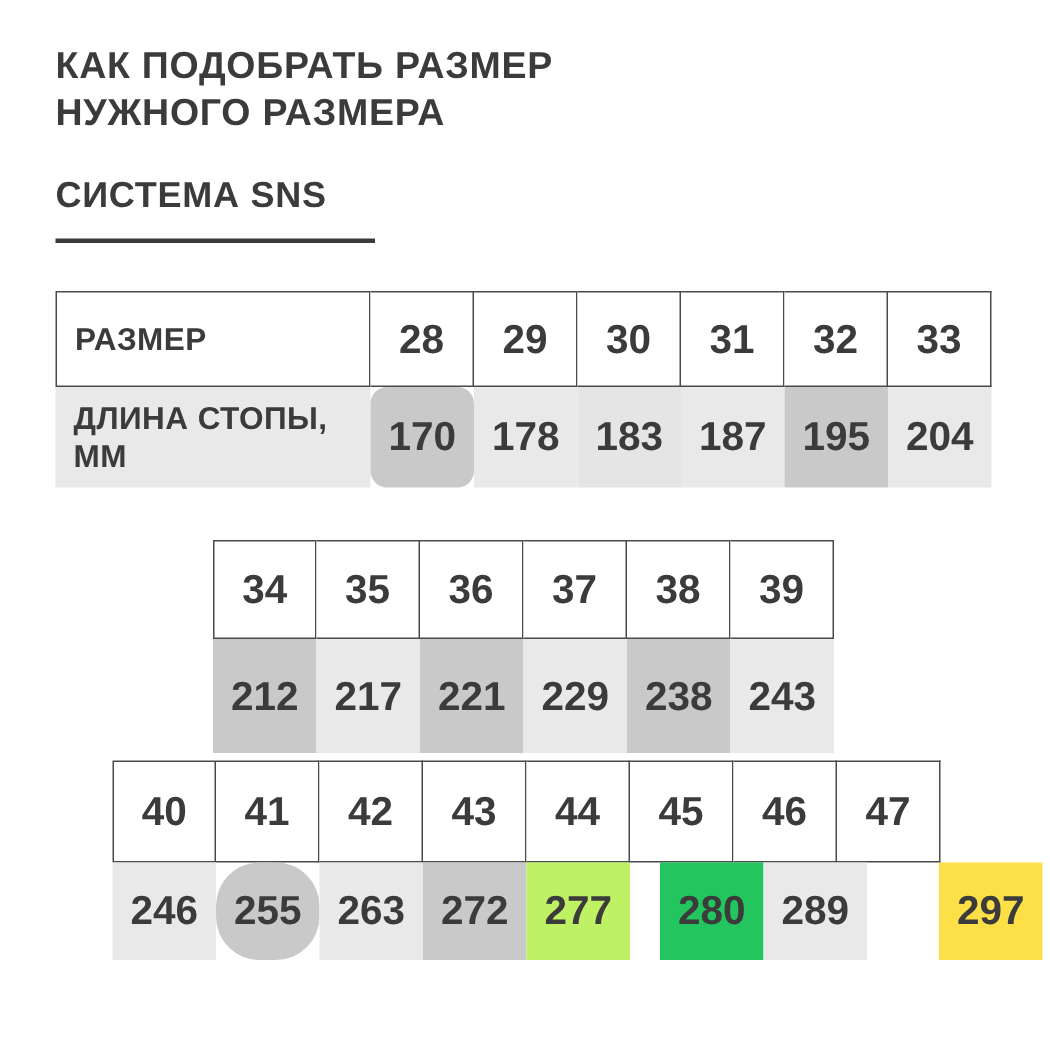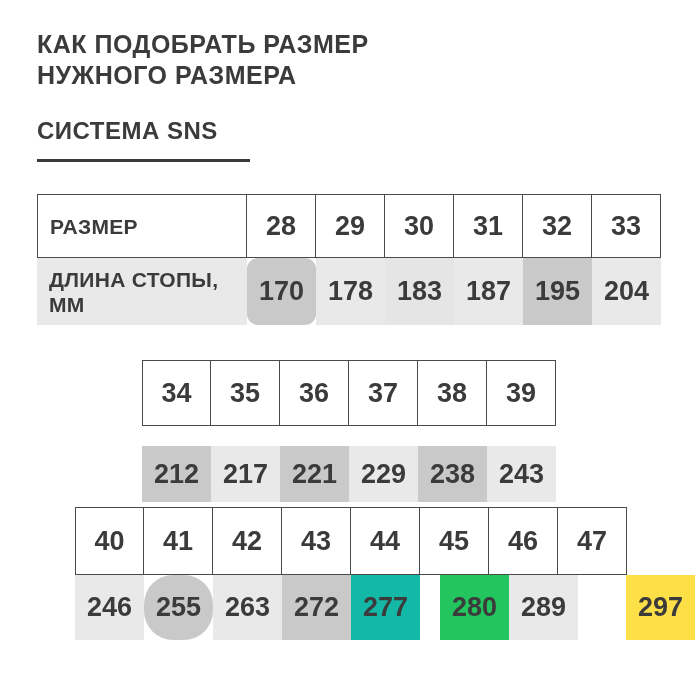--- a/index.html
+++ b/index.html
@@ -52,21 +52,21 @@
     padding-left:12px;
     font-size:21px;font-weight:600;
     letter-spacing:0.3px;
     line-height:25px;
   }
   .t1{left:37px;top:194px;}
   .t1 .hrow .cell{height:64px;}
   .t1 .vrow .cell{height:67px;}
   .t2{left:142px;top:360px;}
   .t2 .hrow .cell{height:66px;}
-  .t2 .vrow .cell{height:56px;margin-top:20px;}
+  .t2 .vrow .cell{height:76px;}
   .t3{left:75px;top:507px;}
   .t3 .hrow .cell{height:68px;}
   .t3 .vrow .cell{height:65px;}
 </style>
 </head>
 <body>
 
 <div class="canvas">
   <h1 class="title">
     <span>КАК ПОДОБРАТЬ РАЗМЕР</span><br>
@@ -122,20 +122,20 @@
           <div class="cell num">44</div>
           <div class="cell num">45</div>
           <div class="cell num">46</div>
           <div class="cell num">47</div>
         </div>
         <div class="row vrow">
           <div class="cell num" style="background: rgb(233, 233, 233);">246</div>
           <div class="cell num" style="background: rgb(201, 201, 201); border-radius: 29px;">255</div>
           <div class="cell num" style="background: rgb(233, 233, 233);">263</div>
           <div class="cell num" style="background: rgb(201, 201, 201);">272</div>
-          <div class="cell num" style="background: #14b8a6;">277</div>
+          <div class="cell num" style="background: #bef264;">277</div>
           <div class="cell num" style="background: #22c55e; margin-left: 20px;">280</div>
           <div class="cell num" style="background: rgb(233, 233, 233);">289</div>
           <div class="cell num" style="background: #fde047; margin-left: 48px;">297</div>
         </div>
       </div>
     </div>
 </div>
 
 </body></html>

